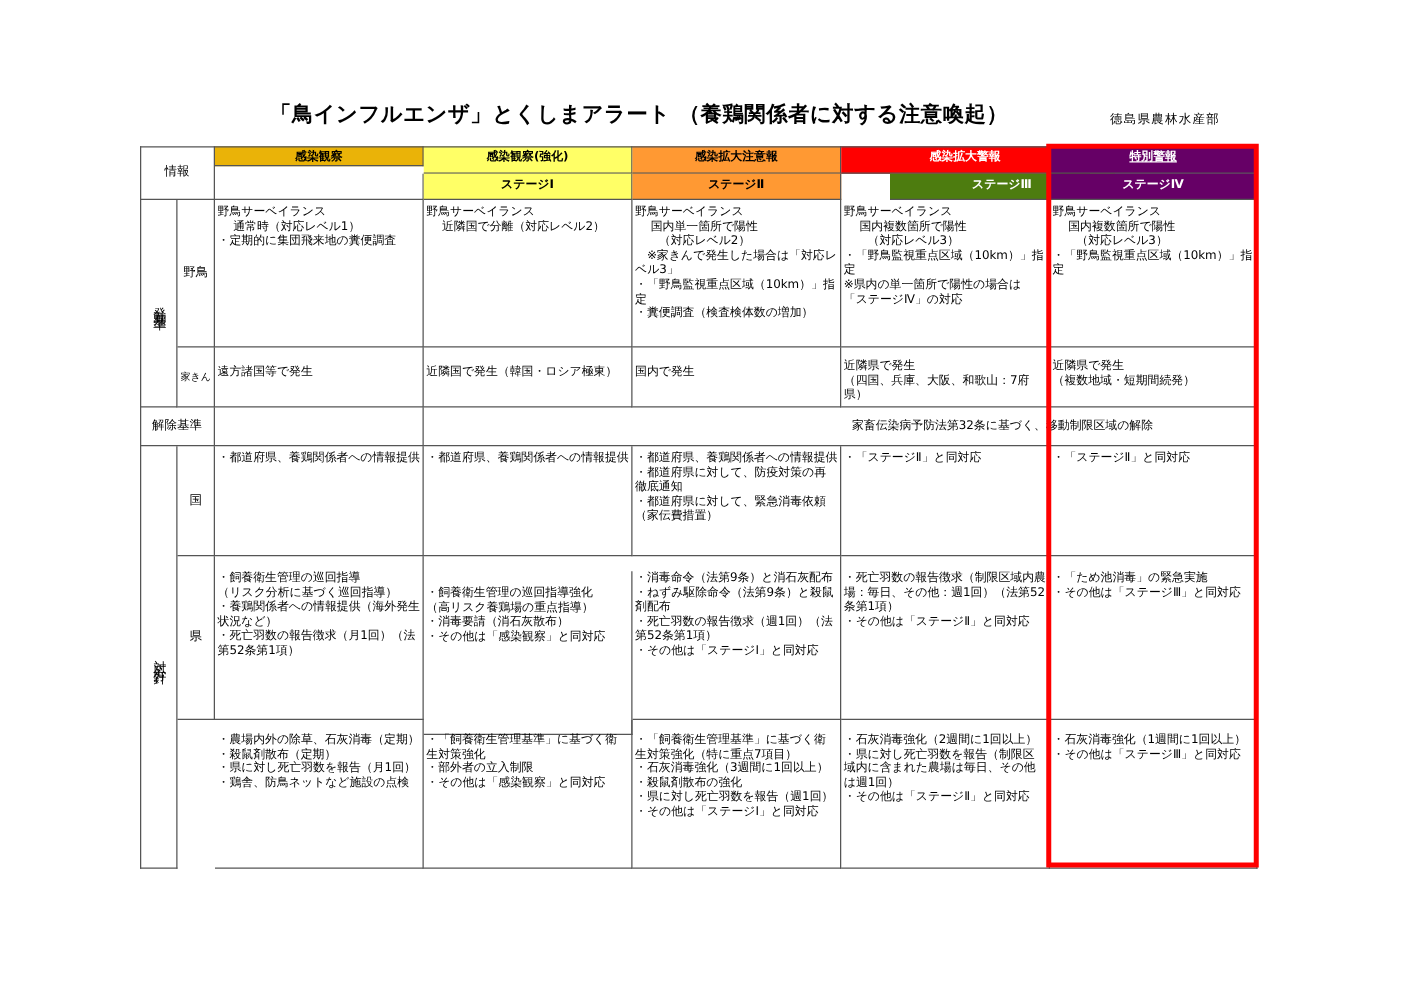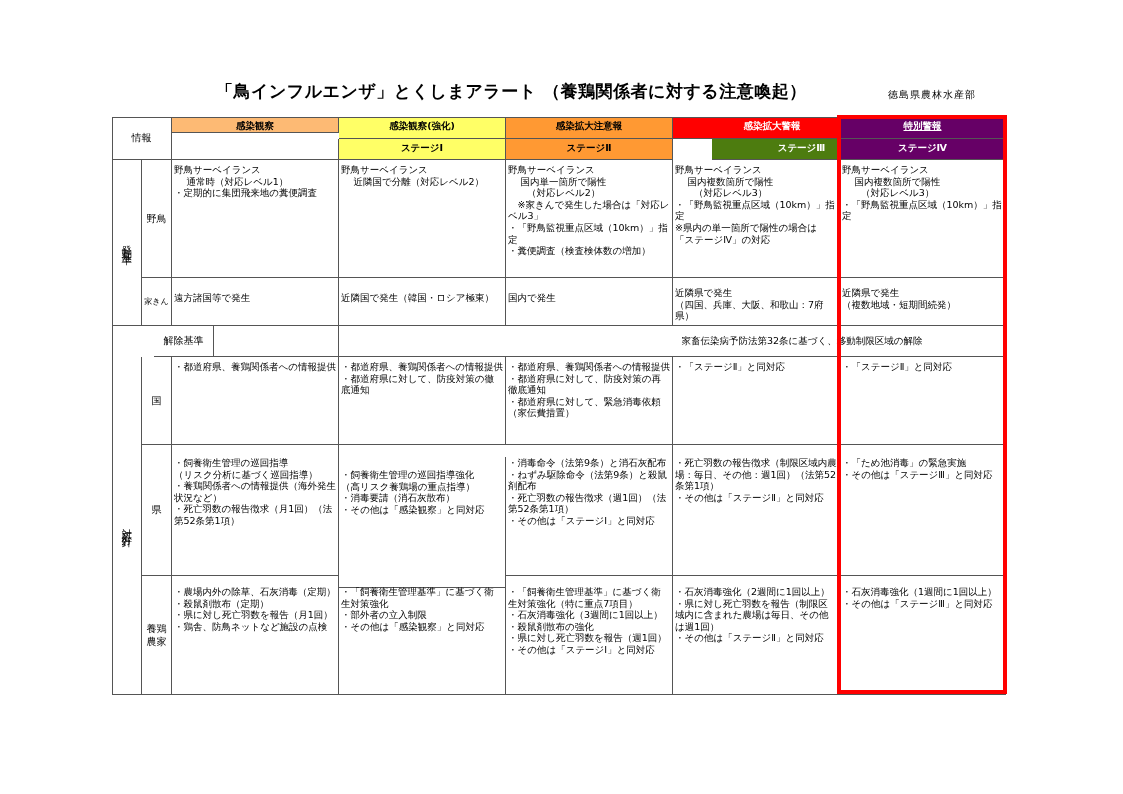--- a/index.html
+++ b/index.html
@@ -23,21 +23,21 @@
 </head>
 <body>
 
 <div class="title">「鳥インフルエンザ」とくしまアラート （養鶏関係者に対する注意喚起）</div>
 <div class="dept">徳島県農林水産部</div>
 
 <div class="grid">
 
   <div class="cell lbl" style="left:0;top:0;width:60px;height:43px;">情報</div>
 
-  <div class="cell hdr" style="left:60px;top:0;width:167px;height:16px;background:#fdba74;">感染観察</div>
+  <div class="cell hdr" style="left:60px;top:0;width:167px;height:16px;background:#eab308;">感染観察</div>
   <div class="cell hdr" style="left:227px;top:0;width:167px;height:22px;background:#ffff66;">感染観察(強化)</div>
   <div class="cell hdr" style="left:394px;top:0;width:167px;height:22px;background:#ff9933;">感染拡大注意報</div>
   <div class="cell hdr" style="left:561px;top:0;width:199px;height:22px;background:#ff0000;color:#fff;">感染拡大警報</div>
   <div class="cell hdr" style="left:728px;top:0;width:166px;height:22px;background:#660066;color:#fff;text-decoration:underline;">特別警報</div>
 
   <div class="cell hdr" style="left:60px;top:22px;width:167px;height:21px;background:#ffffff;"></div>
   <div class="cell hdr" style="left:227px;top:22px;width:167px;height:21px;background:#ffff66;">ステージⅠ</div>
   <div class="cell hdr" style="left:394px;top:22px;width:167px;height:21px;background:#ff9933;">ステージⅡ</div>
   <div class="cell hdr" style="left:561px;top:22px;width:180px;height:21px;background:#4d7c0f;color:#fff;margin-left:39px;">ステージⅢ</div>
   <div class="cell hdr" style="left:728px;top:22px;width:166px;height:21px;background:#660066;color:#fff;">ステージⅣ</div>
@@ -91,37 +91,36 @@
   </div>
   <div class="cell" style="left:561px;top:161px;width:167px;height:48px;padding-top:9px;">
     <span class="ln">近隣県で発生</span>
     <span class="ln">（四国、兵庫、大阪、和歌山：7府県）</span>
   </div>
   <div class="cell" style="left:728px;top:161px;width:166px;height:48px;padding-top:9px;">
     <span class="ln">近隣県で発生</span>
     <span class="ln">（複数地域・短期間続発）</span>
   </div>
 
-  <div class="cell lbl" style="left:0;top:209px;width:60px;height:31px;margin-left:42px;">解除基準</div>
+  <div class="cell lbl" style="left:0;top:209px;width:60px;height:31px;">解除基準</div>
   <div class="cell" style="left:60px;top:209px;width:167px;height:31px;"></div>
   <div class="cell" style="left:227px;top:209px;width:667px;height:31px;display:flex;align-items:center;justify-content:center;padding:0;">
     <span style="margin-left:260px;">家畜伝染病予防法第32条に基づく、移動制限区域の解除</span>
   </div>
 
   <div class="cell lbl" style="left:0;top:240px;width:30px;height:338px;">
     <span class="vert">対応方針</span>
   </div>
 
   <div class="cell lbl" style="left:30px;top:240px;width:30px;height:88px;">国</div>
   <div class="cell" style="left:60px;top:240px;width:167px;height:88px;">
     <span class="ln">・都道府県、養鶏関係者への情報提供</span>
   </div>
   <div class="cell" style="left:227px;top:240px;width:167px;height:88px;">
     <span class="ln">・都道府県、養鶏関係者への情報提供</span>
-    <span class="ln">・都道府県に対して、防疫対策の徹底通知</span>
   </div>
   <div class="cell" style="left:394px;top:240px;width:167px;height:88px;">
     <span class="ln">・都道府県、養鶏関係者への情報提供</span>
     <span class="ln">・都道府県に対して、防疫対策の再徹底通知</span>
     <span class="ln">・都道府県に対して、緊急消毒依頼（家伝費措置）</span>
   </div>
   <div class="cell" style="left:561px;top:240px;width:167px;height:88px;">
     <span class="ln">・「ステージⅡ」と同対応</span>
   </div>
   <div class="cell" style="left:728px;top:240px;width:166px;height:88px;">
@@ -149,23 +148,20 @@
   </div>
   <div class="cell" style="left:561px;top:328px;width:167px;height:131px;padding-top:12px;">
     <span class="ln">・死亡羽数の報告徴求（制限区域内農場：毎日、その他：週1回）（法第52条第1項）</span>
     <span class="ln">・その他は「ステージⅡ」と同対応</span>
   </div>
   <div class="cell" style="left:728px;top:328px;width:166px;height:131px;padding-top:12px;">
     <span class="ln">・「ため池消毒」の緊急実施</span>
     <span class="ln">・その他は「ステージⅢ」と同対応</span>
   </div>
 
-  <div class="cell lbl" style="left:30px;top:459px;width:30px;height:119px;">
-    <span style="display:block;width:22px;line-height:13px;word-break:break-all;">養鶏農家</span>
-  </div>
   <div class="cell" style="left:60px;top:459px;width:167px;height:119px;padding-top:10px;">
     <span class="ln">・農場内外の除草、石灰消毒（定期）</span>
     <span class="ln">・殺鼠剤散布（定期）</span>
     <span class="ln">・県に対し死亡羽数を報告（月1回）</span>
     <span class="ln">・鶏舎、防鳥ネットなど施設の点検</span>
   </div>
   <div class="cell" style="left:227px;top:459px;width:167px;height:119px;padding-top:10px;">
     <span class="ln">・「飼養衛生管理基準」に基づく衛生対策強化</span>
     <span class="ln">・部外者の立入制限</span>
     <span class="ln">・その他は「感染観察」と同対応</span>

